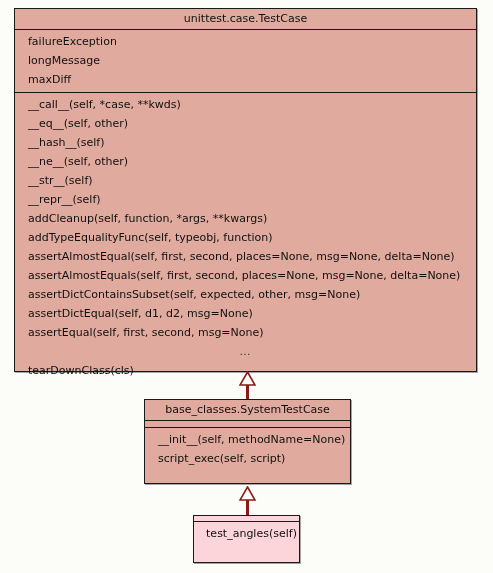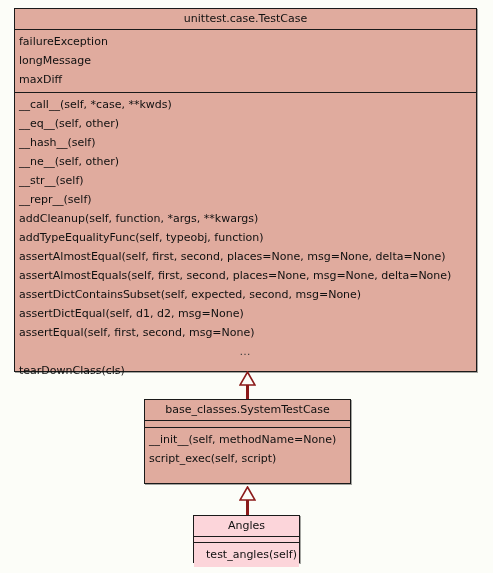--- a/index.html
+++ b/index.html
@@ -55,21 +55,21 @@
   .uml-compartment.empty {
     height: 7px;
     padding: 0;
   }
 
   .uml-row {
     font-size: 11px;
     line-height: 19px;
     height: 19px;
     color: #101010;
-    padding-left: 4px;
+    padding-left: 13px;
     white-space: nowrap;
     overflow: hidden;
   }
   .uml-row.ellipsis {
     text-align: center;
     padding-left: 0;
     color: #3a3a3a;
     letter-spacing: 1px;
   }
 
@@ -136,21 +136,21 @@
       <div class="uml-row">__call__(self, *case, **kwds)</div>
       <div class="uml-row">__eq__(self, other)</div>
       <div class="uml-row">__hash__(self)</div>
       <div class="uml-row">__ne__(self, other)</div>
       <div class="uml-row">__str__(self)</div>
       <div class="uml-row">__repr__(self)</div>
       <div class="uml-row">addCleanup(self, function, *args, **kwargs)</div>
       <div class="uml-row">addTypeEqualityFunc(self, typeobj, function)</div>
       <div class="uml-row">assertAlmostEqual(self, first, second, places=None, msg=None, delta=None)</div>
       <div class="uml-row">assertAlmostEquals(self, first, second, places=None, msg=None, delta=None)</div>
-      <div class="uml-row">assertDictContainsSubset(self, expected, second, msg=None)</div>
+      <div class="uml-row">assertDictContainsSubset(self, expected, other, msg=None)</div>
       <div class="uml-row">assertDictEqual(self, d1, d2, msg=None)</div>
       <div class="uml-row">assertEqual(self, first, second, msg=None)</div>
       <div class="uml-row ellipsis">…</div>
       <div class="uml-row">tearDownClass(cls)</div>
     </div>
   </div>
 
   <div class="gen-link">
     <div class="gen-stem" style="left:246px; top:385px; width:3px; height:15px;"></div>
     <div class="gen-arrow" style="left:239px; top:371px;">
@@ -174,21 +174,20 @@
   <div class="gen-link">
     <div class="gen-stem" style="left:246px; top:500px; width:3px; height:16px;"></div>
     <div class="gen-arrow" style="left:239px; top:486px;">
       <svg width="17" height="15" viewBox="0 0 17 15">
         <polygon points="8.5,1 16,14 1,14" fill="#fcfdf8" stroke="#8b1a1a" stroke-width="1.6"></polygon>
       </svg>
     </div>
   </div>
 
   <div class="uml-class" id="box-angles">
-    <div class="uml-header">Angles</div>
 
     <div class="uml-compartment empty"></div>
 
     <div class="uml-compartment last">
       <div class="uml-row">test_angles(self)</div>
     </div>
   </div>
 
 </div>
 

